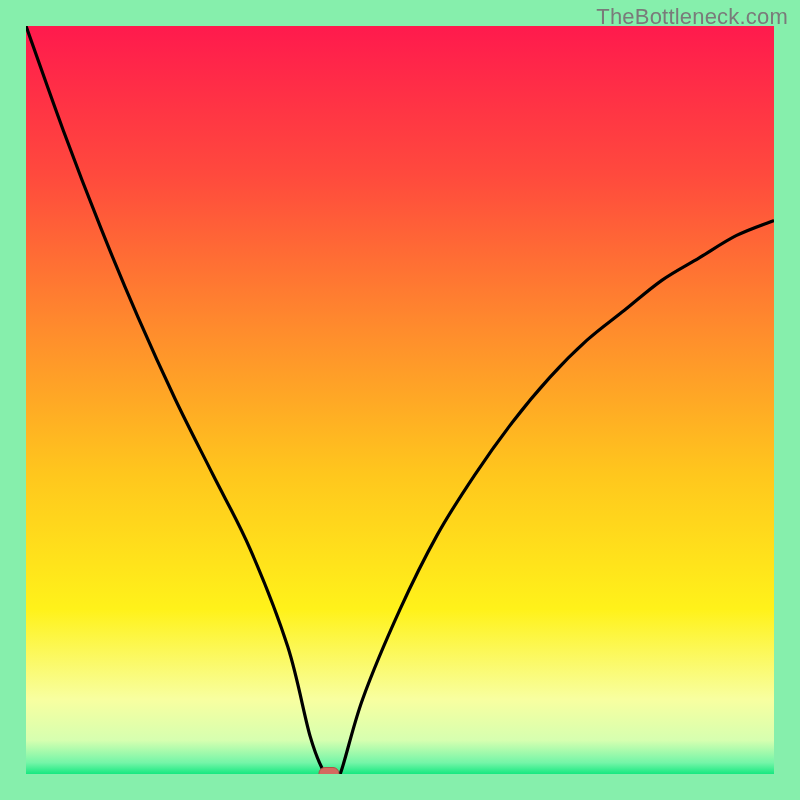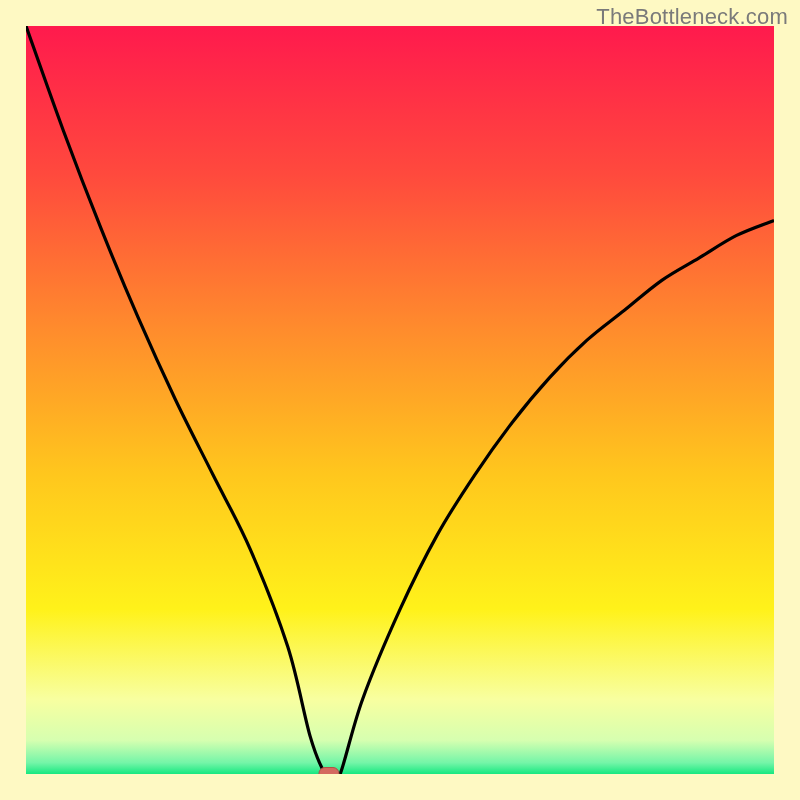--- a/index.html
+++ b/index.html
@@ -10,21 +10,21 @@
     background: #000;
     overflow: hidden;
     font-family: Arial, Helvetica, sans-serif;
   }
   .frame {
     position: absolute;
     left: 0;
     top: 0;
     width: 800px;
     height: 800px;
-    background: #fef9c3;
+    background: #86efac;
   }
   .watermark {
     position: absolute;
     top: 4px;
     right: 12px;
     color: #7a7a7a;
     font-size: 22px;
     font-weight: 500;
     letter-spacing: 0.2px;
     z-index: 10;

